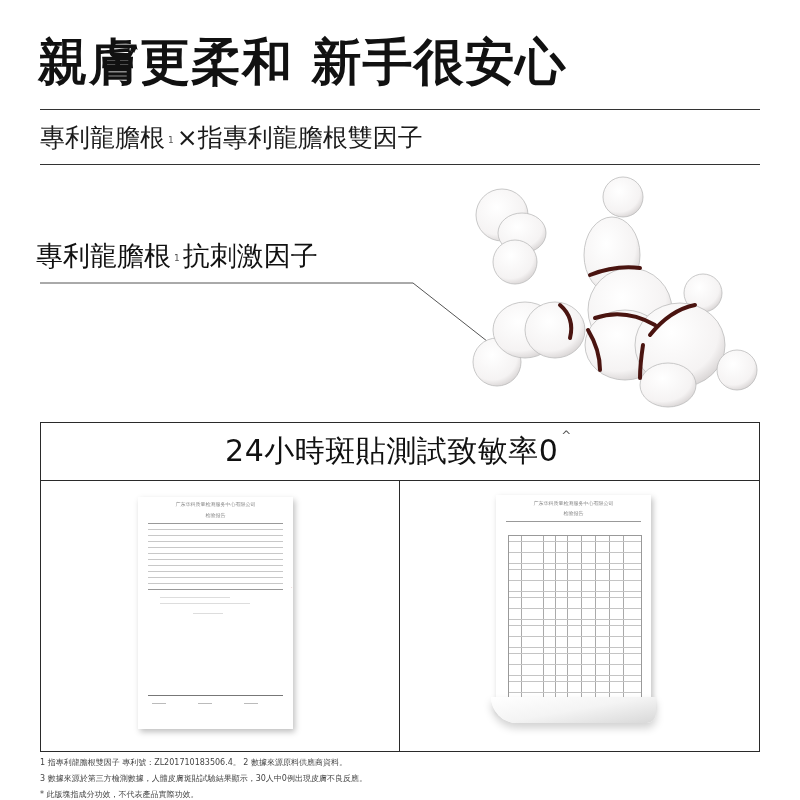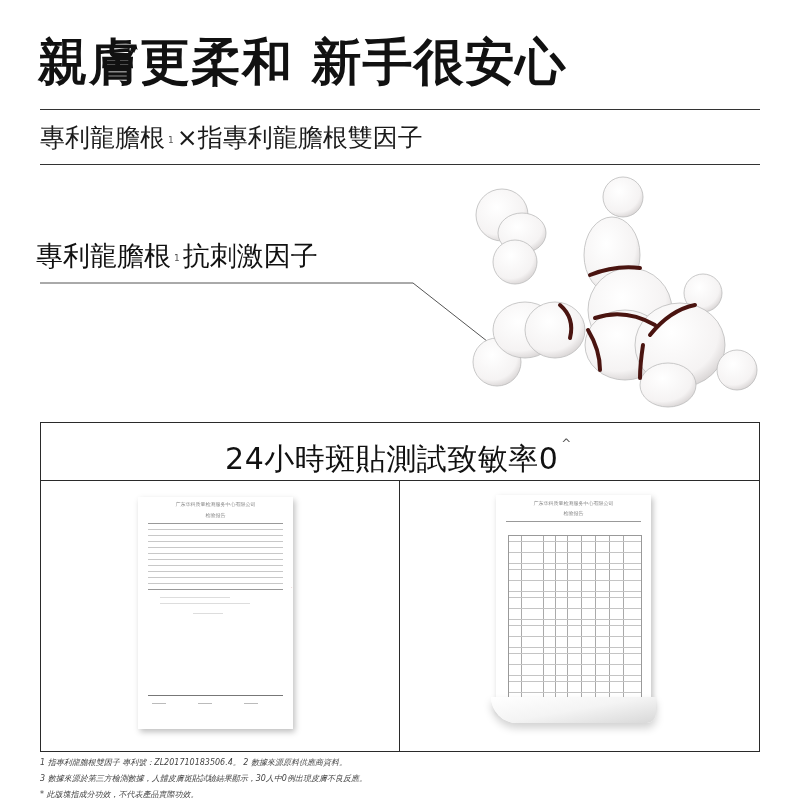--- a/index.html
+++ b/index.html
@@ -7,33 +7,33 @@
          font-family: "DejaVu Sans", "Liberation Sans", sans-serif; color: #111; }
   .abs { position: absolute; }
   .headline { left: 38px; top: 30px; font-size: 50px; font-weight: 700; letter-spacing: 1px; line-height: 64px; color: #111; white-space: nowrap; }
   .rule { height: 0; border-top: 1.5px solid #333; }
   .subhead { left: 40px; top: 121px; font-size: 25px; line-height: 34px; color: #1a1a1a; white-space: nowrap; }
   sup { font-size: 9px; vertical-align: top; position: relative; top: 2px; margin: 0 3px; color: #555; }
   .feature-title { left: 36px; top: 232px; font-size: 27px; line-height: 48px; color: #111; white-space: nowrap; }
   .feature-desc { left: 40px; top: 294px; font-size: 15px; line-height: 20px; color: #222; }
   .feature-desc sup { font-size: 8px; top: -1px; margin: 0 1px; }
   .box { left: 40px; top: 422px; width: 718px; height: 328px; border: 1.5px solid #2a2a2a; box-sizing: content-box; }
-  .box-title-row { position: absolute; left: 0; top: 0; width: 100%; height: 57px; border-bottom: 1.5px solid #2a2a2a; display: flex; align-items: flex-end; justify-content: center; }
+  .box-title-row { position: absolute; left: 0; top: 0; width: 100%; height: 57px; border-bottom: 1.5px solid #2a2a2a; display: flex; align-items: center; justify-content: center; }
   .box-title { font-size: 30px; color: #111; letter-spacing: 0.5px; }
   .box-title sup { font-size: 12px; top: -2px; }
   .cell { position: absolute; top: 58px; height: 270px; }
   .cell-left { left: 0; width: 358px; border-right: 1.5px solid #2a2a2a; }
   .cell-right { left: 360px; width: 358px; }
   .doc { position: absolute; background: #fff; box-shadow: 2px 3px 6px rgba(0,0,0,0.25); }
   .doc-head { font-size: 5px; color: #888; text-align: center; }
   .doc-line { position: absolute; height: 0; border-top: 1px solid #c8c8c8; }
   .doc-table { position: absolute; border: 1px solid #999; }
   .curl { position: absolute; background: linear-gradient(170deg, #ffffff 0%, #f4f4f4 50%, #d8d8d8 100%); }
   .footnotes { left: 40px; top: 755px; font-size: 8px; line-height: 16px; color: #444; }
-  .footnotes div { white-space: nowrap; font-style: italic; }
+  .footnotes div { white-space: nowrap; }
   .stamp { position: absolute; color: #c99; font-size: 5px; writing-mode: vertical-rl; }
 </style>
 </head>
 <body>
 
 <div class="abs headline">親膚更柔和 新手很安心</div>
 
 <div class="abs rule" style="left:40px; top:109px; width:720px;"></div>
 
 <div class="abs subhead">

